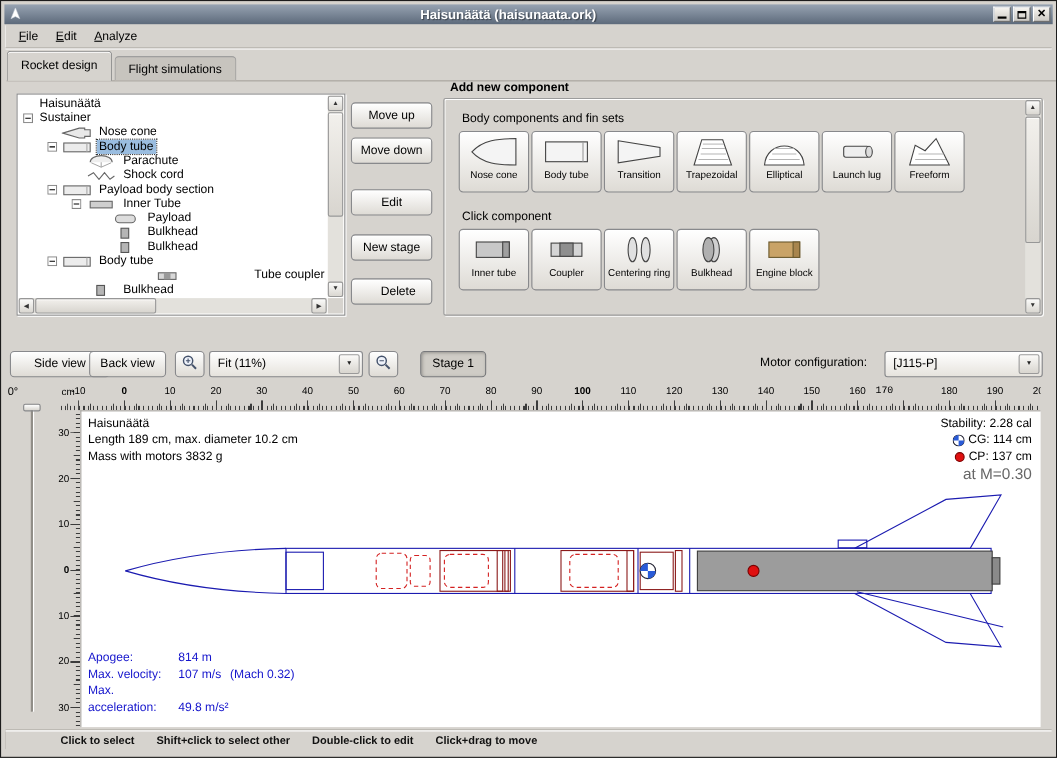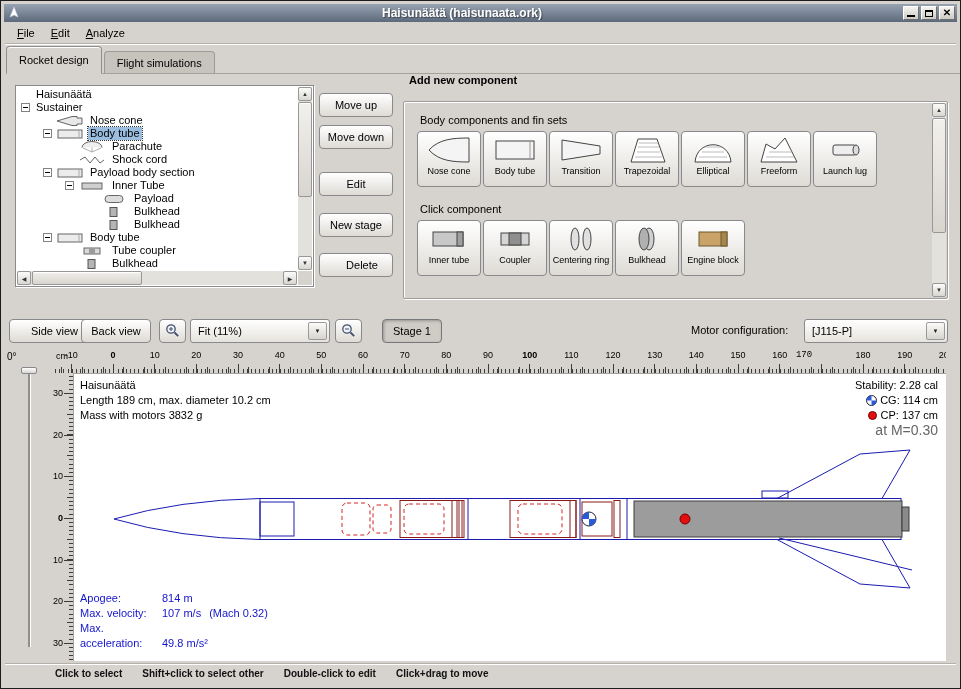--- a/index.html
+++ b/index.html
@@ -66,21 +66,21 @@
             display:flex;align-items:center;justify-content:center;font-size:6px;color:#333;}
   .sb-thumb{position:absolute;background:linear-gradient(#f2f0ec,#d8d5cf);border:1px solid #979797;
             border-radius:2px;box-sizing:border-box;box-shadow:inset 0 1px 0 #fff;}
 
   
   .act-btn{position:absolute;left:318px;width:74px;height:24px;font-size:11px;}
 
   
   .group-title{position:absolute;left:408px;top:73px;font-weight:bold;font-size:11px;}
   .group-box{position:absolute;left:402px;top:88px;width:545px;height:198px;border:1px solid #9c9c9c;
-             border-radius:2px;box-shadow:inset 1px 1px 0 #fff,1px 1px 0 #fff;box-sizing:border-box;margin-top:12px;}
+             border-radius:2px;box-shadow:inset 1px 1px 0 #fff,1px 1px 0 #fff;box-sizing:border-box;}
   .comp-group-label{margin:12px 0 5px 16px;}
   .comp-group-label + .comp-row + .comp-group-label{margin-top:16px;}
   .comp-row{display:flex;gap:2px;margin-left:13px;}
   .comp-btn{width:64px;height:56px;flex:none;flex-direction:column;justify-content:flex-start;
             padding-top:3px;font-size:9px;}
   .comp-icon{width:44px;height:30px;flex:none;}
   .comp-icon svg{display:block;width:44px;height:30px;}
   .comp-btn-label{display:block;width:100%;text-align:center;line-height:9px;margin-top:2px;}
   .addpanel-sb{position:absolute;right:1px;top:1px;bottom:1px;width:14px;background:#e3e1dc;}
 
@@ -289,21 +289,21 @@
             </svg>
           </span>
           <span class="ticon">
             <svg viewBox="0 0 28 12">
               <rect x="2" y="2" width="24" height="8" fill="#ececec" stroke="#666"></rect>
               <line x1="23" y1="2" x2="23" y2="10" stroke="#aaa"></line>
             </svg>
           </span>
           <span class="tlabel">Body tube</span>
         </div>
-        <div class="tree-row" style="padding-left: 48px;">
+        <div class="tree-row" style="padding-left: 48px; justify-content: space-between;">
           <span class="handle"></span>
           <span class="ticon">
             <svg viewBox="0 0 28 12">
               <rect x="6" y="3" width="16" height="6" fill="#d8d8d8" stroke="#666"></rect>
               <rect x="11" y="3" width="6" height="6" fill="#9a9a9a"></rect>
             </svg>
           </span>
           <span class="tlabel">Tube coupler</span>
         </div>
         <div class="tree-row" style="padding-left: 48px;">
@@ -379,34 +379,34 @@
               <svg viewBox="0 0 44 30">
                 <path d="M4,27 C6,4 38,4 40,27 Z" fill="#fff" stroke="#444"></path>
                 <path d="M8,22 h28 M11,17 h22 M13,12 h18" stroke="#aaa" stroke-width="0.8" fill="none"></path>
               </svg>
             </span>
             <span class="comp-btn-label">Elliptical</span>
           </div>
           <div class="btn comp-btn">
             <span class="comp-icon">
               <svg viewBox="0 0 44 30">
+                <rect x="10" y="10" width="23" height="10" rx="2" fill="#eee" stroke="#444"></rect>
+                <ellipse cx="33" cy="15" rx="3" ry="5" fill="#ddd" stroke="#444"></ellipse>
+              </svg>
+            </span>
+            <span class="comp-btn-label">Launch lug</span>
+          </div>
+          <div class="btn comp-btn">
+            <span class="comp-icon">
+              <svg viewBox="0 0 44 30">
                 <path d="M4,27 L9,9 L18,14 L28,3 L40,27 Z" fill="#fff" stroke="#444"></path>
                 <path d="M9,22 h28 M12,17 h23" stroke="#aaa" stroke-width="0.8" fill="none"></path>
               </svg>
             </span>
             <span class="comp-btn-label">Freeform</span>
-          </div>
-          <div class="btn comp-btn">
-            <span class="comp-icon">
-              <svg viewBox="0 0 44 30">
-                <rect x="10" y="10" width="23" height="10" rx="2" fill="#eee" stroke="#444"></rect>
-                <ellipse cx="33" cy="15" rx="3" ry="5" fill="#ddd" stroke="#444"></ellipse>
-              </svg>
-            </span>
-            <span class="comp-btn-label">Launch lug</span>
           </div>
         </div>
         <div class="comp-group-label">Click component</div>
         <div class="comp-row">
           <div class="btn comp-btn">
             <span class="comp-icon">
               <svg viewBox="0 0 44 30">
                 <rect x="6" y="8" width="30" height="14" fill="#c8c8c8" stroke="#444"></rect>
                 <rect x="30" y="8" width="6" height="14" fill="#9f9f9f" stroke="#444"></rect>
               </svg>

